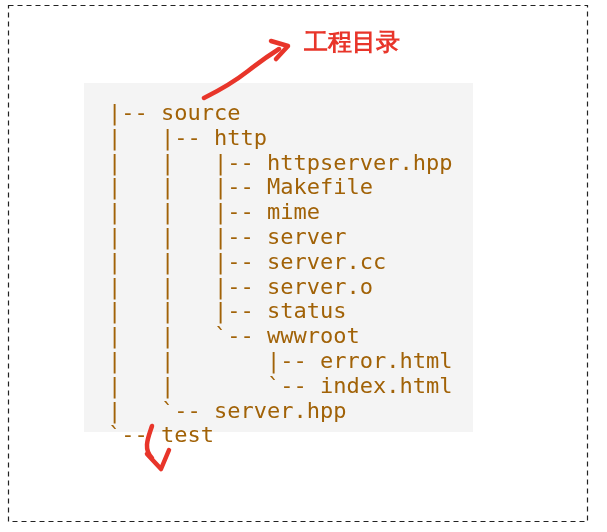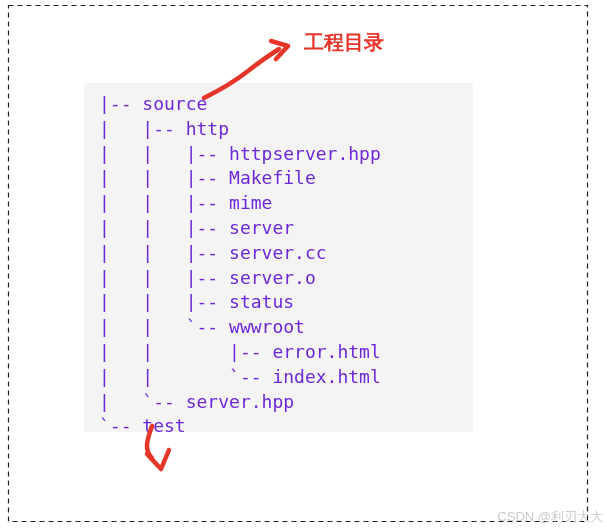--- a/index.html
+++ b/index.html
@@ -25,41 +25,42 @@
   }
   .tree-block {
     position: absolute;
     left: 84px;
     top: 83px;
     width: 389px;
     height: 349px;
     background: #f4f4f4;
   }
   .tree-block pre {
-    margin: 7px;
+    margin: 16px;
     padding: 2px 0 0 8px;
     font-family: "DejaVu Sans Mono", monospace;
-    font-size: 18px;
+    font-size: 22px;
     line-height: 24.8px;
-    color: #6d28d9;
+    color: #a16207;
     white-space: pre;
   }
   .anno-label {
     position: absolute;
     color: #e8352a;
     font-weight: bold;
     font-family: "Liberation Sans", sans-serif;
     white-space: nowrap;
     line-height: 1;
   }
   .anno-label.top {
     left: 304px;
     top: 32px;
-    font-size: 20px;
+    font-size: 24px;
     letter-spacing: 0px;
+    font-family: Liberation Mono, monospace;
   }
   .anno-label.bottom {
     left: 147px;
     top: 467px;
     font-size: 21px;
   }
   .watermark {
     position: absolute;
     right: 4px;
     bottom: 6px;
@@ -101,15 +102,14 @@
     <path d="M 204,98 C 220,90 234,82 248,71 C 258,63 268,56 279,49" fill="none" stroke-width="4.5" stroke-linecap="round" stroke="#e8352a"></path>
     <path d="M 271,41 L 288,46 L 276,59" fill="none" stroke-width="4.5" stroke-linecap="round" stroke-linejoin="round" stroke="#e8352a"></path>
 
     <path d="M 152,426 C 148,438 143,449 152,458" fill="none" stroke-width="4.5" stroke-linecap="round" stroke="#e8352a"></path>
     <path d="M 147,454 L 161,469 L 169,450" fill="none" stroke-width="4.5" stroke-linecap="round" stroke-linejoin="round" stroke="#e8352a"></path>
   </svg>
 
   <div class="anno-label top">工程目录</div>
 
 
-  <div class="watermark">CSDN @利刃大大</div>
 
 </div>
 
 </body></html>

